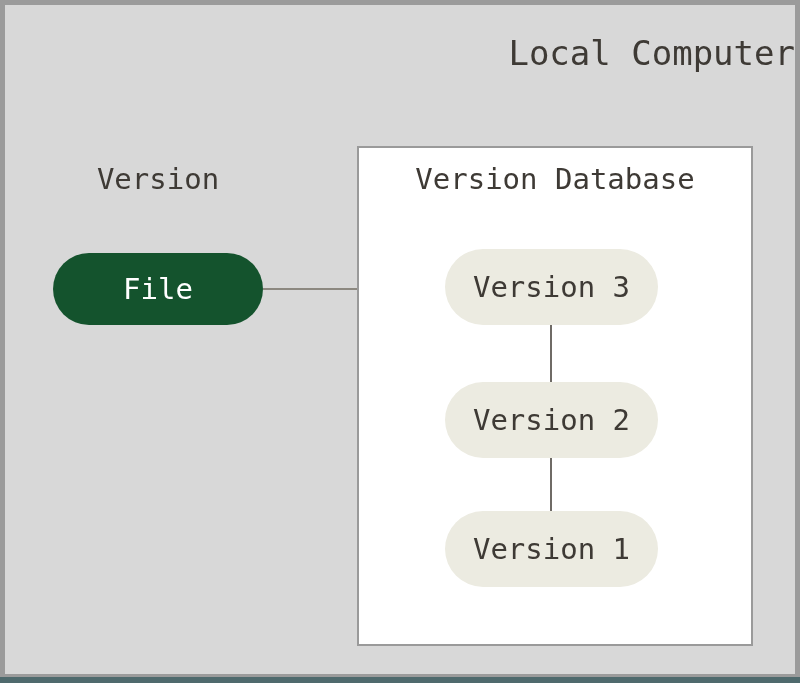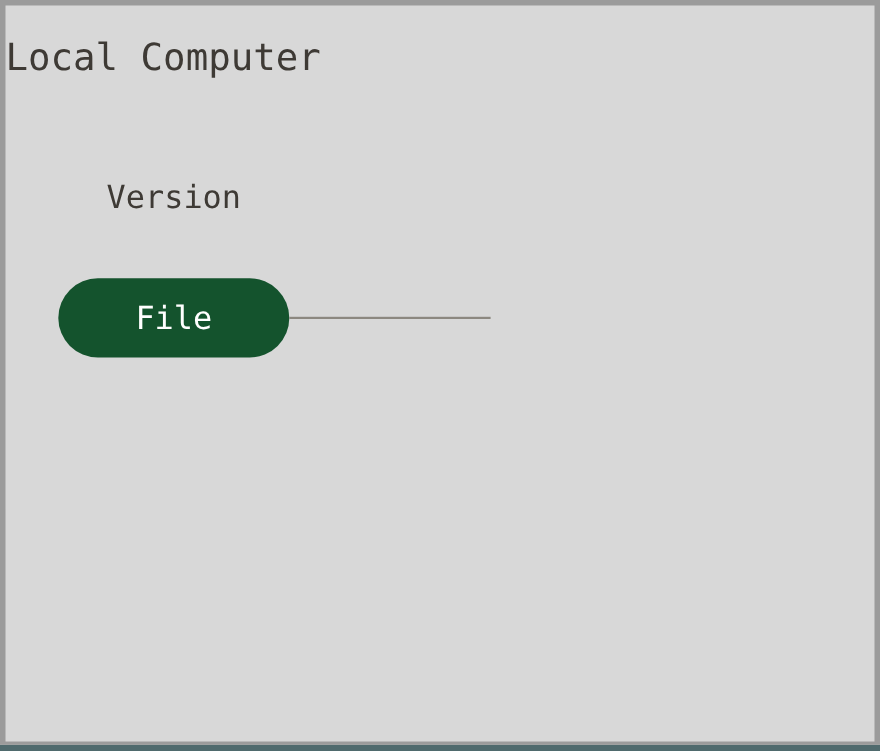--- a/index.html
+++ b/index.html
@@ -17,21 +17,21 @@
   .canvas {
     position: absolute;
     left: 0; top: 0; right: 0; bottom: 6px;
     background: #D8D8D8;
     border: 5px solid #9B9B9B;
     border-bottom-width: 3px;
   }
   .diagram-title {
     position: absolute;
     left: 0; right: 0; top: 30px;
-    text-align: left;
+    text-align: right;
     font-size: 34px;
     line-height: 1.1;
     color: #3E3A35;
     white-space: pre;
   }
   .checkout-label {
     position: absolute;
     left: 48px; top: 159px; width: 210px;
     text-align: center;
     font-size: 29px;
@@ -102,16 +102,29 @@
   <div class="canvas">
 
     <div class="diagram-title">Local Computer</div>
 
     <div class="checkout-label">Version</div>
 
     <div class="pill file-node">File</div>
 
     <div class="h-connector"></div>
 
+    <div class="db-box">
+      <div class="db-title">Version Database</div>
+
+      <div class="pill version-node version-3">Version 3</div>
+
+      <div class="v-connector v-connector-1"></div>
+
+      <div class="pill version-node version-2">Version 2</div>
+
+      <div class="v-connector v-connector-2"></div>
+
+      <div class="pill version-node version-1">Version 1</div>
+    </div>
 
   </div>
   <div></div>
 </div>
 
 </body></html>

